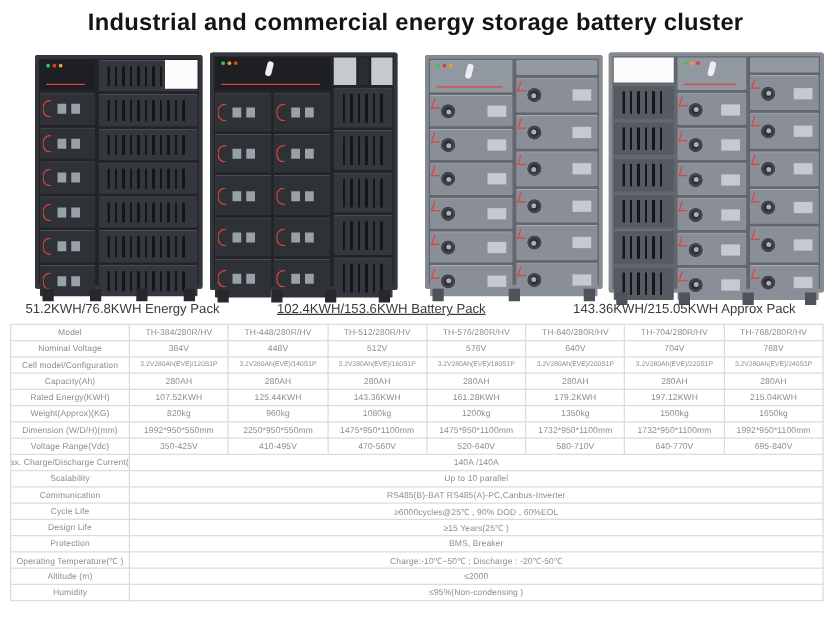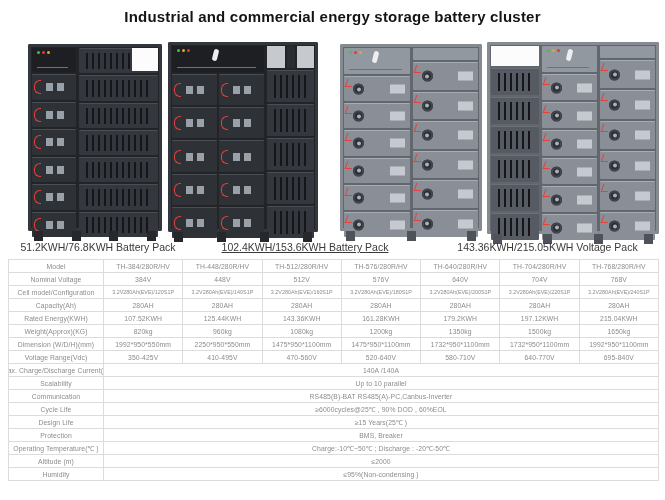--- a/index.html
+++ b/index.html
@@ -3,21 +3,21 @@
 <meta charset="utf-8">
 <style>
   html,body{margin:0;padding:0;}
   body{
     width:665px;height:500px;position:relative;background:#ffffff;
     font-family:"Liberation Sans", sans-serif;overflow:hidden;
   }
   
   .page-title{
     position:absolute;top:8px;left:0;width:665px;text-align:center;
-    font-size:15px;font-weight:bold;color:#141414;letter-spacing:.2px;
+    font-size:19px;font-weight:bold;color:#141414;letter-spacing:.2px;
   }
   
   .pack-label{position:absolute;top:241px;font-size:10.5px;color:#3a3a3a;text-align:center;}
   .pl1{left:8px;width:180px;}
   .pl2{left:205px;width:200px;text-decoration:underline;}
   .pl3{left:435px;width:225px;}
   
   .cab{position:absolute;}
   .cab .body{position:absolute;left:0;right:0;top:0;bottom:10px;border-radius:2px;}
   .cab.dark .body{background:#222428;box-shadow:inset 0 0 0 3px #33363c;}
@@ -424,23 +424,23 @@
     </div>
   </div>
   <div class="legs">
       <i class="leg"></i>
       <i class="leg"></i>
       <i class="leg"></i>
       <i class="leg"></i>
     </div>
 </div>
 
-<div class="pack-label pl1">51.2KWH/76.8KWH Battery Pack</div>
+<div class="pack-label pl1">51.2KWH/76.8KWH Energy Pack</div>
 <div class="pack-label pl2">102.4KWH/153.6KWH Battery Pack</div>
-<div class="pack-label pl3">143.36KWH/215.05KWH Voltage Pack</div>
+<div class="pack-label pl3">143.36KWH/215.05KWH Approx Pack</div>
 
 <div class="spec-table">
     <div class="trow">
       <div class="tcell tlabel">Model</div>
       <div class="tcell">TH-384/280R/HV</div>
       <div class="tcell">TH-448/280R/HV</div>
       <div class="tcell">TH-512/280R/HV</div>
       <div class="tcell">TH-576/280R/HV</div>
       <div class="tcell">TH-640/280R/HV</div>
       <div class="tcell">TH-704/280R/HV</div>

